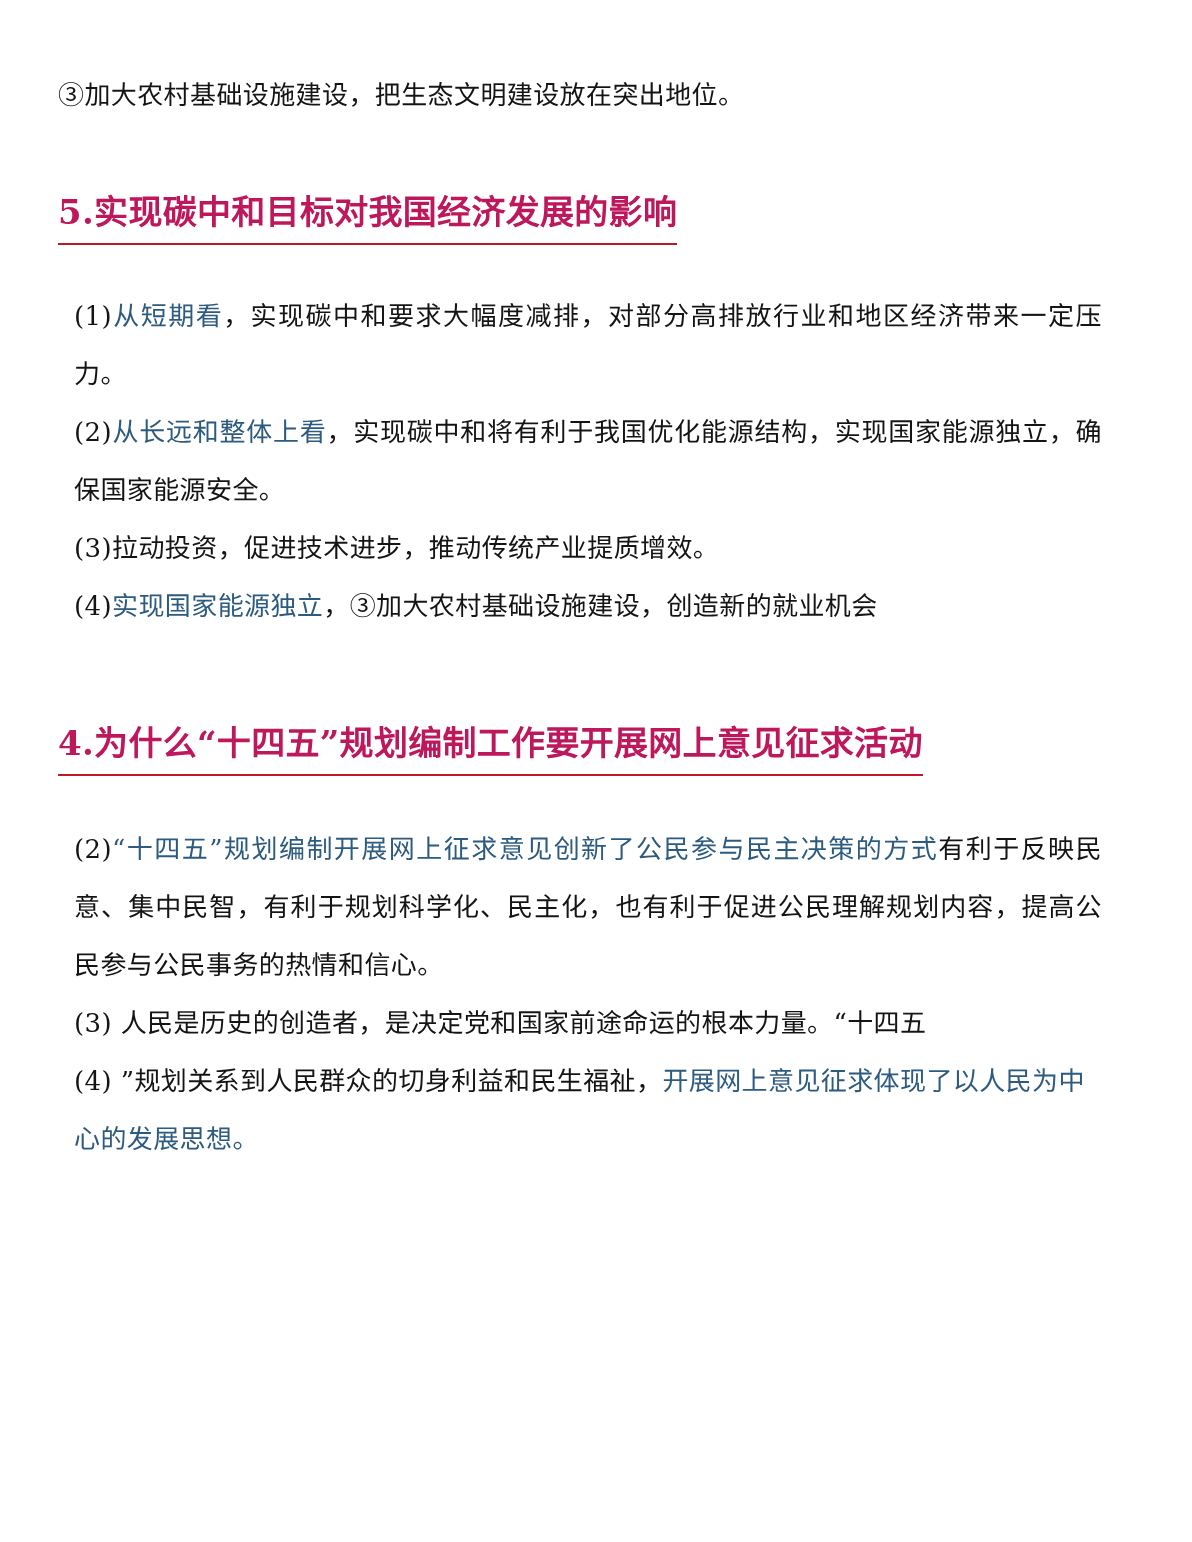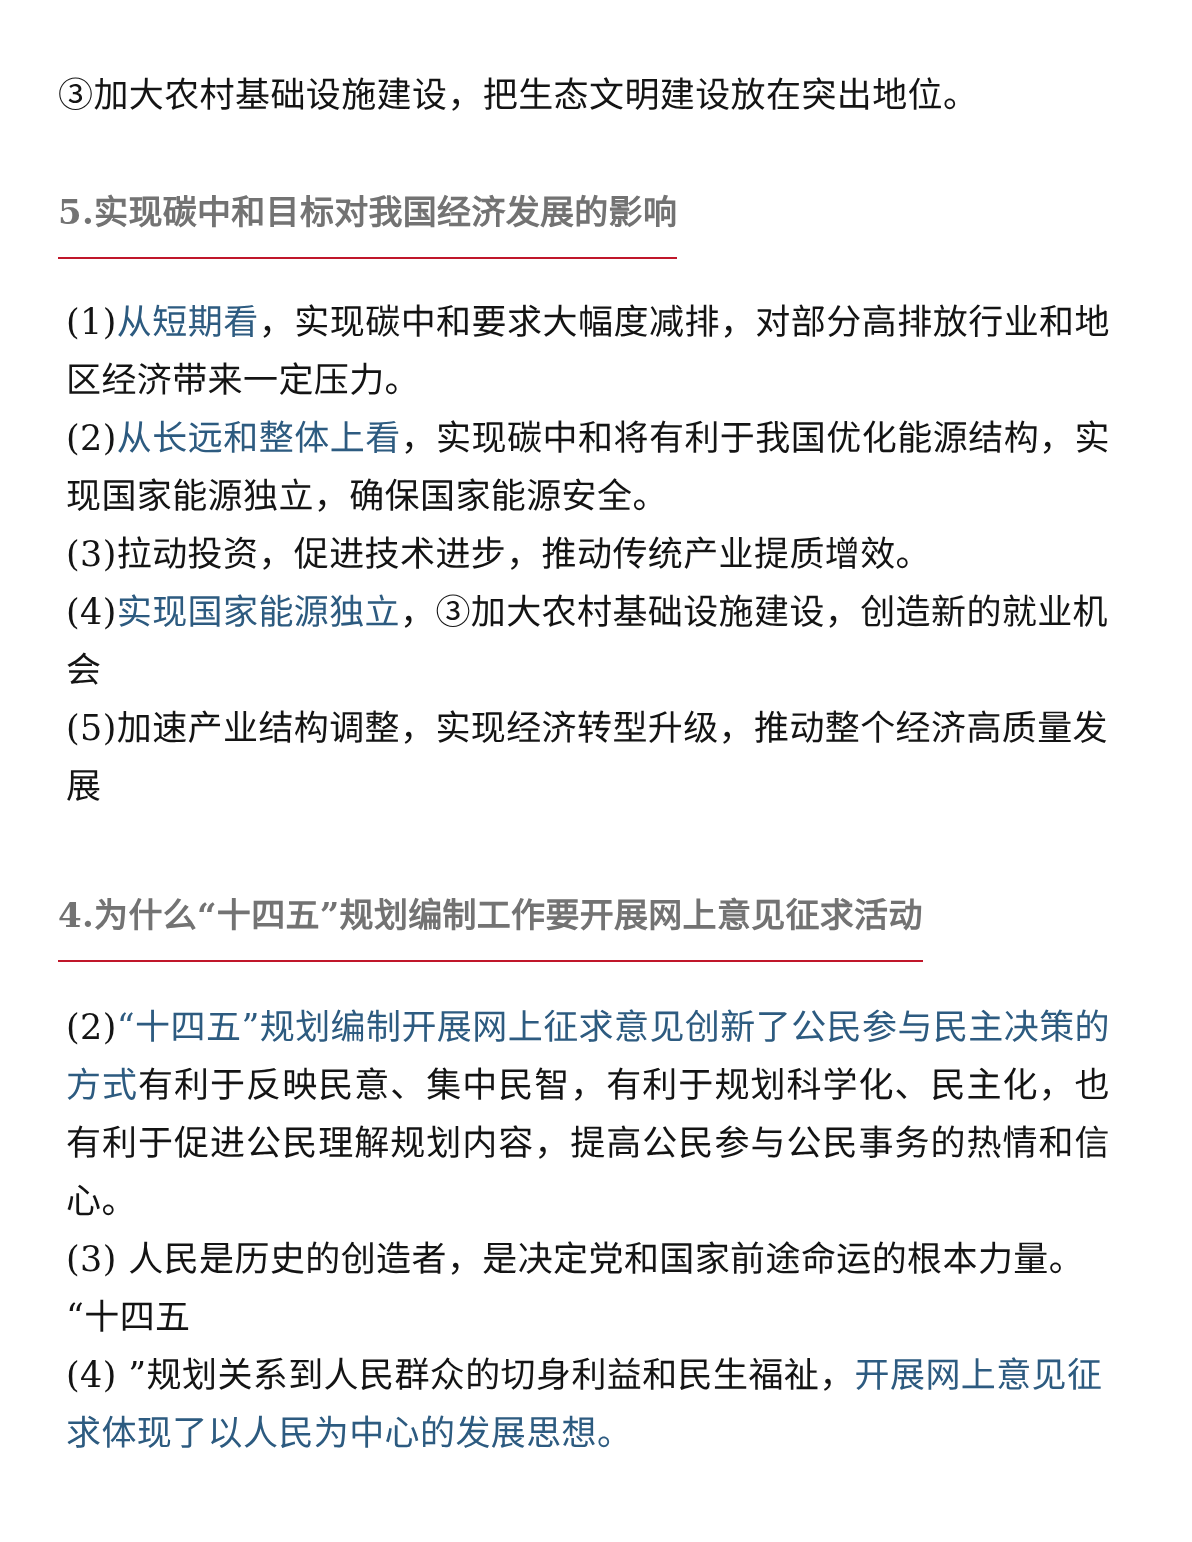--- a/index.html
+++ b/index.html
@@ -19,21 +19,21 @@
   .page {
     position: relative;
     width: 1192px;
     height: 1542px;
     box-sizing: border-box;
     padding: 66px 74px 0 58px;
   }
 
   
   .para {
-    font-size: 35px;
+    font-size: 26px;
     line-height: 58px;
     letter-spacing: 0.4px;
     color: #141414;
     text-align: justify;
     text-justify: inter-character;
     margin: 0;
     font-weight: 500;
   }
 
   .para.tight {
@@ -43,39 +43,39 @@
   
   .blue {
     color: #2d5b80;
   }
 
   
   .heading {
     font-size: 34px;
     line-height: 52px;
     font-weight: 700;
-    color: #737373;
+    color: #be185d;
     margin: 0;
     display: inline-block;
     border-bottom: 2.5px solid #c0172a;
-    padding-bottom: 19px;
+    padding-bottom: 5px;
     letter-spacing: 0.3px;
     white-space: nowrap;
   }
 
   .heading-wrap {
     display: block;
   }
   .gap-before-h5  { height: 62px; }
   .gap-after-h5   { height: 26px; }
   .gap-before-h6  { height: 66px; }
   .gap-after-h6   { height: 28px; }
   .gap-before-h7  { height: 76px; }
 
-  .sec-list { margin: 8px; }
+  .sec-list { margin: 16px; }
 </style>
 </head>
 <body>
 
 <div class="page">
 
   <div>
     <p class="para tight">③加大农村基础设施建设，把生态文明建设放在突出地位。</p>
   </div>
 
@@ -93,23 +93,20 @@
     </p>
     <p class="para">
       <span>(2)</span><span class="blue">从长远和整体上看</span><span>，实现碳中和将有利于我国优化能源结构，实现国家能源独立，确保国家能源安全。</span>
     </p>
     <p class="para tight">
       <span>(3)</span><span class="blue"></span><span>拉动投资，促进技术进步，推动传统产业提质增效。</span>
     </p>
     <p class="para tight">
       <span>(4)</span><span class="blue">实现国家能源独立</span><span>，③加大农村基础设施建设，创造新的就业机会</span>
     </p>
-    <p class="para tight">
-      <span>(5)</span><span class="blue"></span><span>加速产业结构调整，实现经济转型升级，推动整个经济高质量发展</span>
-    </p>
   </div>
 
   <div class="gap-before-h6"></div>
 
   <div class="heading-wrap">
     <span class="heading">4.为什么“十四五”规划编制工作要开展网上意见征求活动</span>
   </div>
 
   <div class="gap-after-h6"></div>
 

